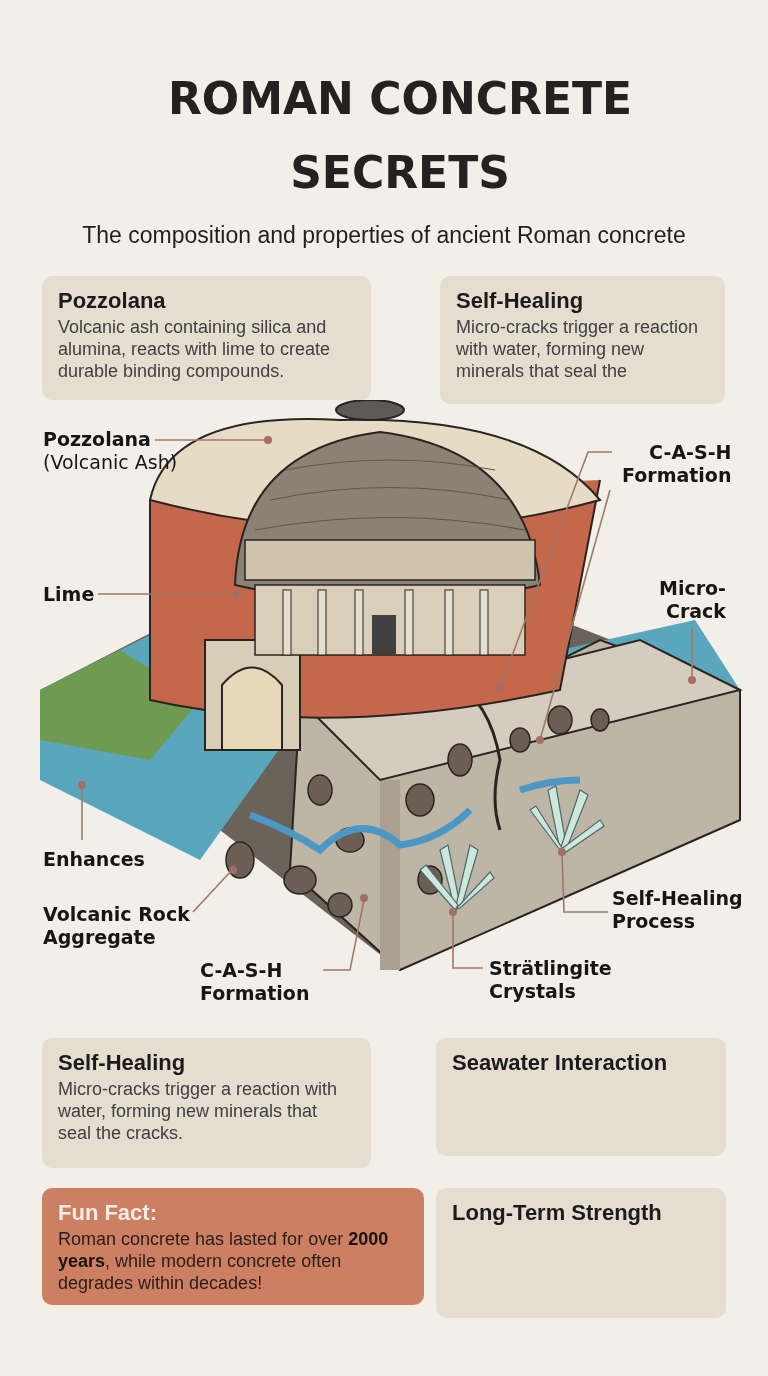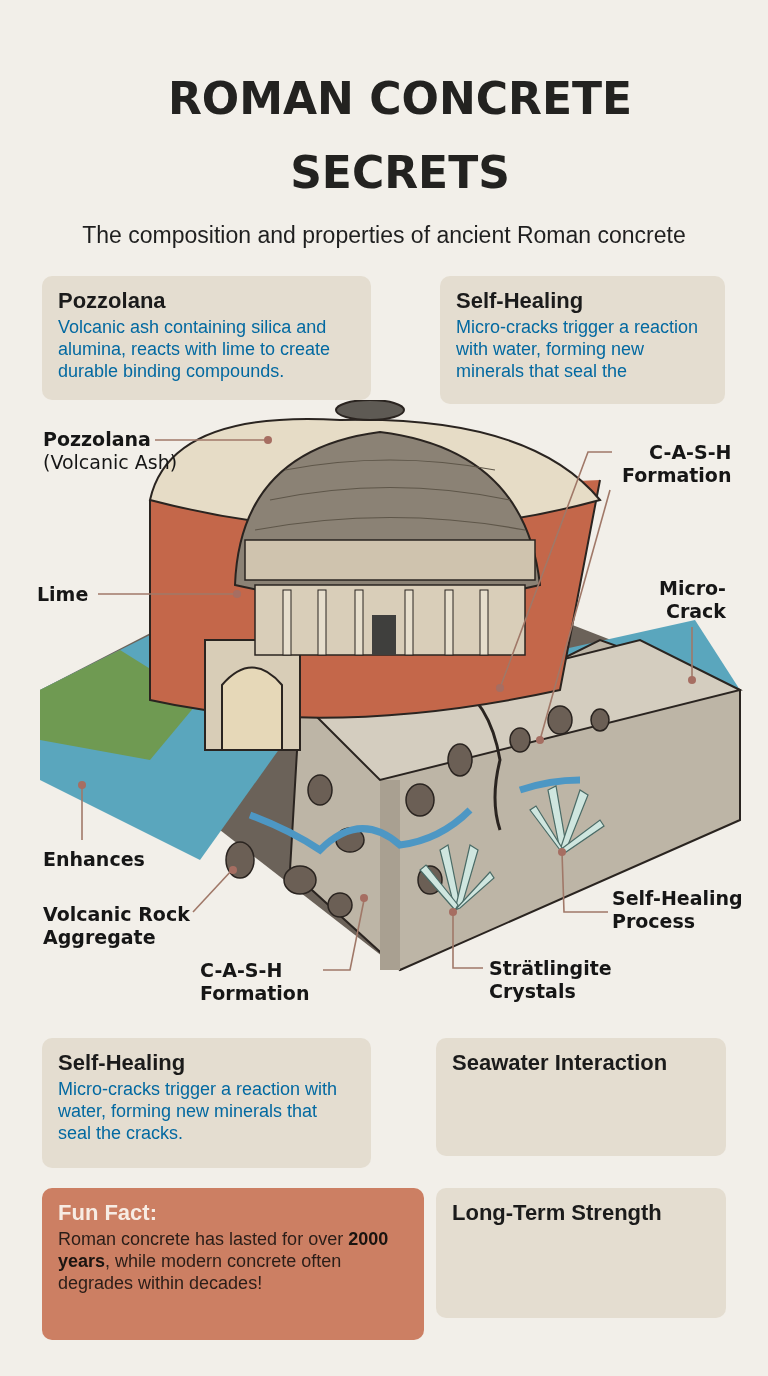--- a/index.html
+++ b/index.html
@@ -3,21 +3,21 @@
 <meta charset="utf-8">
 <style>
   html, body { margin:0; padding:0; }
   body { width:768px; height:1376px; background:#f2efe9; font-family:"Liberation Sans", sans-serif; color:#1d1d1b; position:relative; overflow:hidden; }
   .title { position:absolute; left:16px; width:768px; text-align:center; font-family:"DejaVu Sans", sans-serif; font-weight:bold; font-size:44px; letter-spacing:0px; line-height:74px; color:#232220; }
   .t1 { top:62px; }
   .t2 { top:136px; }
   .subtitle { position:absolute; top:222px; left:0; width:768px; text-align:center; font-size:23px; color:#1f1f1f; }
   .card { position:absolute; background:#e4ddd0; border-radius:10px; box-sizing:border-box; padding:12px 16px; }
   .card h3 { margin:0 0 2px 0; font-size:22px; font-weight:bold; color:#1b1b1b; }
-  .card p { margin:0; font-size:18px; line-height:22px; color:#0369a1; }
+  .card p { margin:0; font-size:18px; line-height:22px; color:#404040; }
   .card.fun { background:#cc7f63; }
   .card.fun h3 { color:#f7ece4; }
   .card.fun p { color:#2a1d18; }
   .card.fun b { color:#1a1410; }
   .label { position:absolute; font-family:"DejaVu Sans", sans-serif; font-weight:bold; font-size:19px; line-height:23px; color:#161616; }
   .label .sub { font-weight:normal; }
   svg.illus { position:absolute; left:0; top:400px; }
 </style>
 </head>
 <body>
@@ -127,21 +127,21 @@
       <circle cx="364" cy="898" r="4"></circle>
       <circle cx="562" cy="852" r="4"></circle>
     <circle cx="453" cy="912" r="4"></circle>
   </g>
 </svg>
 
 <div class="label" style="left:43px;top:428px;">
   <div>Pozzolana</div>
   <div class="sub">(Volcanic Ash)</div>
 </div>
-<div class="label" style="left:37px;top:583px;">Lime</div>
+<div class="label" style="left:43px;top:583px;">Lime</div>
 <div class="label" style="left:622px;top:441px;text-align:right;">
   <div>C-A-S-H</div>
   <div>Formation</div>
 </div>
 <div class="label" style="left:659px;top:577px;text-align:right;">
   <div>Micro-</div>
   <div>Crack</div>
 </div>
 <div class="label" style="left:43px;top:848px;">Enhances</div>
 <div class="label" style="left:43px;top:903px;">
@@ -161,19 +161,19 @@
   <div>Crystals</div>
 </div>
 
 <div class="card" style="left:42px;top:1038px;width:329px;height:130px;">
   <h3>Self-Healing</h3>
   <p>Micro-cracks trigger a reaction with water, forming new minerals that seal the cracks.</p>
 </div>
 <div class="card" style="left:436px;top:1038px;width:290px;height:118px;">
   <h3>Seawater Interaction</h3>
 </div>
-<div class="card fun" style="left:42px;top:1188px;width:382px;height:152px;">
+<div class="card fun" style="left:42px;top:1188px;width:382px;height:117px;">
   <h3>Fun Fact:</h3>
   <p><span>Roman concrete has lasted for over </span><b>2000 years</b><span>, while modern concrete often degrades within decades!</span></p>
 </div>
 <div class="card" style="left:436px;top:1188px;width:290px;height:130px;">
   <h3>Long-Term Strength</h3>
 </div>
 
 </body></html>

